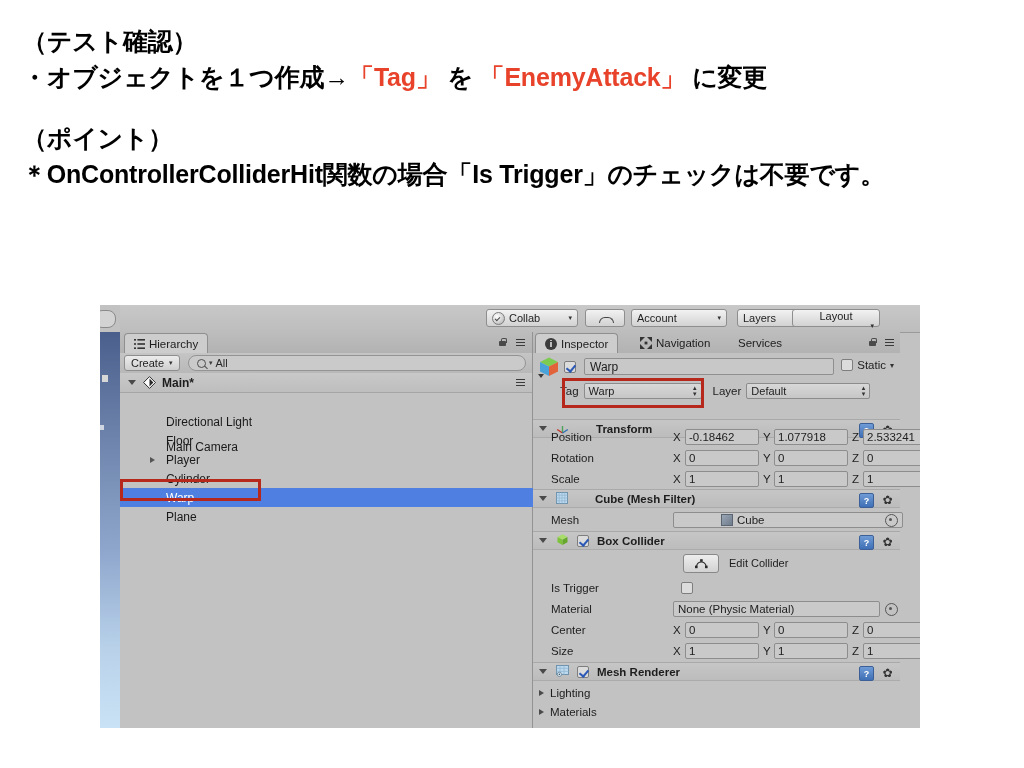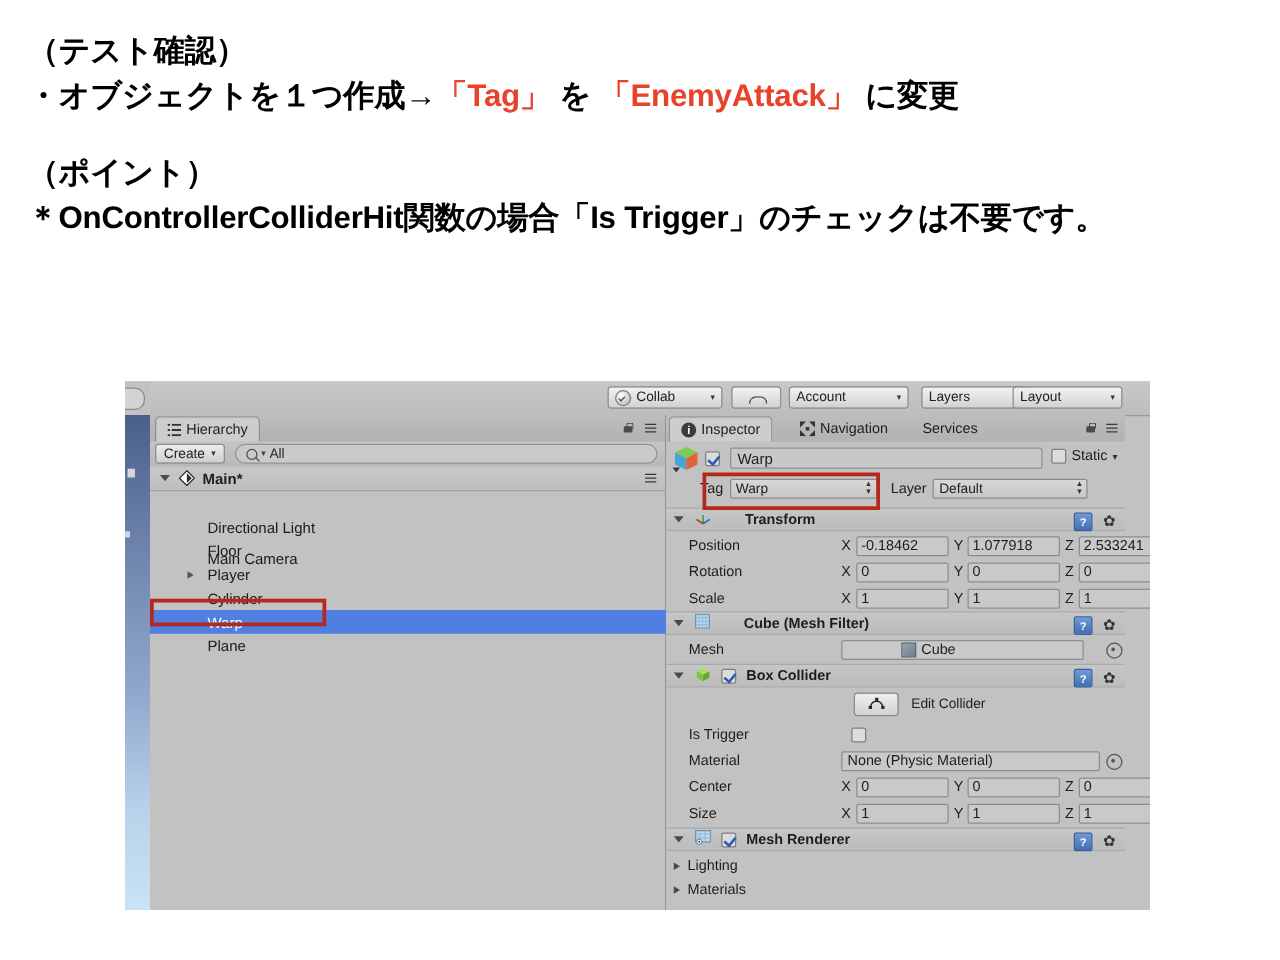--- a/index.html
+++ b/index.html
@@ -188,21 +188,21 @@
         <span class="cloud-glyph"></span>
       </div>
       <div class="tbtn" style="left:511px;width:96px;">
         <span>Account</span>
         <span class="caret">▾</span>
       </div>
       <div class="tbtn" style="left:617px;width:88px;">
         <span>Layers</span>
         <span class="caret">▾</span>
       </div>
-      <div class="tbtn" style="left:690px;width:88px;">
+      <div class="tbtn" style="left:672px;width:88px;flex-direction:column;">
         <span>Layout</span>
         <span class="caret">▾</span>
       </div>
     </div>
 
     <div id="hier">
       <div class="tabstrip" style="left:0;top:0;width:412px;">
         <div class="tab active" style="left:4px;">
           <span class="panel-ico">
             <svg width="11" height="10" viewBox="0 0 11 10">
@@ -337,21 +337,21 @@
             <span>Warp</span>
             <span class="updn">▴<br>▾</span>
           </div>
           <span style="margin-left:6px;">Layer</span>
           <div class="dd" style="width:124px;">
             <span>Default</span>
             <span class="updn">▴<br>▾</span>
           </div>
         </div>
 
-        <div class="comp-hdr" style="top:53px;">
+        <div class="comp-hdr" style="top:66px;">
           <span class="tri down"></span>
           <span style="margin-left:4px;">
             <svg width="13" height="12" viewBox="0 0 13 12">
                 <g stroke-width="1.4" fill="none">
                   <line x1="6.5" y1="11" x2="6.5" y2="4" stroke="#4aa35a"></line>
                   <line x1="6.5" y1="11" x2="1.2" y2="7.5" stroke="#c0392b"></line>
                   <line x1="6.5" y1="11" x2="11.8" y2="7.5" stroke="#2d6fb5"></line>
                 </g>
               </svg>
           </span>
@@ -422,21 +422,21 @@
                   <line x1="0.5" y1="8.8" x2="11.5" y2="8.8"></line>
                 </g>
               </svg>
           </span>
           <span style="margin-left:22px;">Cube (Mesh Filter)</span>
           <span class="help-ico">?</span>
           <span class="gear-ico">✿</span>
         </div>
         <div class="prow" style="top:156px;">
           <span class="plabel">Mesh</span>
-          <div class="objf" style="left:140px;width:194px;padding-left:47px;">
+          <div class="objf" style="left:140px;width:230px;padding-left:47px;">
             <span class="mini-cube"></span>
             <span>Cube</span>
           </div>
           <span class="dot-btn" style="left:352px;top:5px;"></span>
         </div>
 
         <div class="comp-hdr" style="top:178px;">
           <span class="tri down"></span>
           <span style="margin-left:4px;">
             <svg width="13" height="13" viewBox="0 0 13 13">

